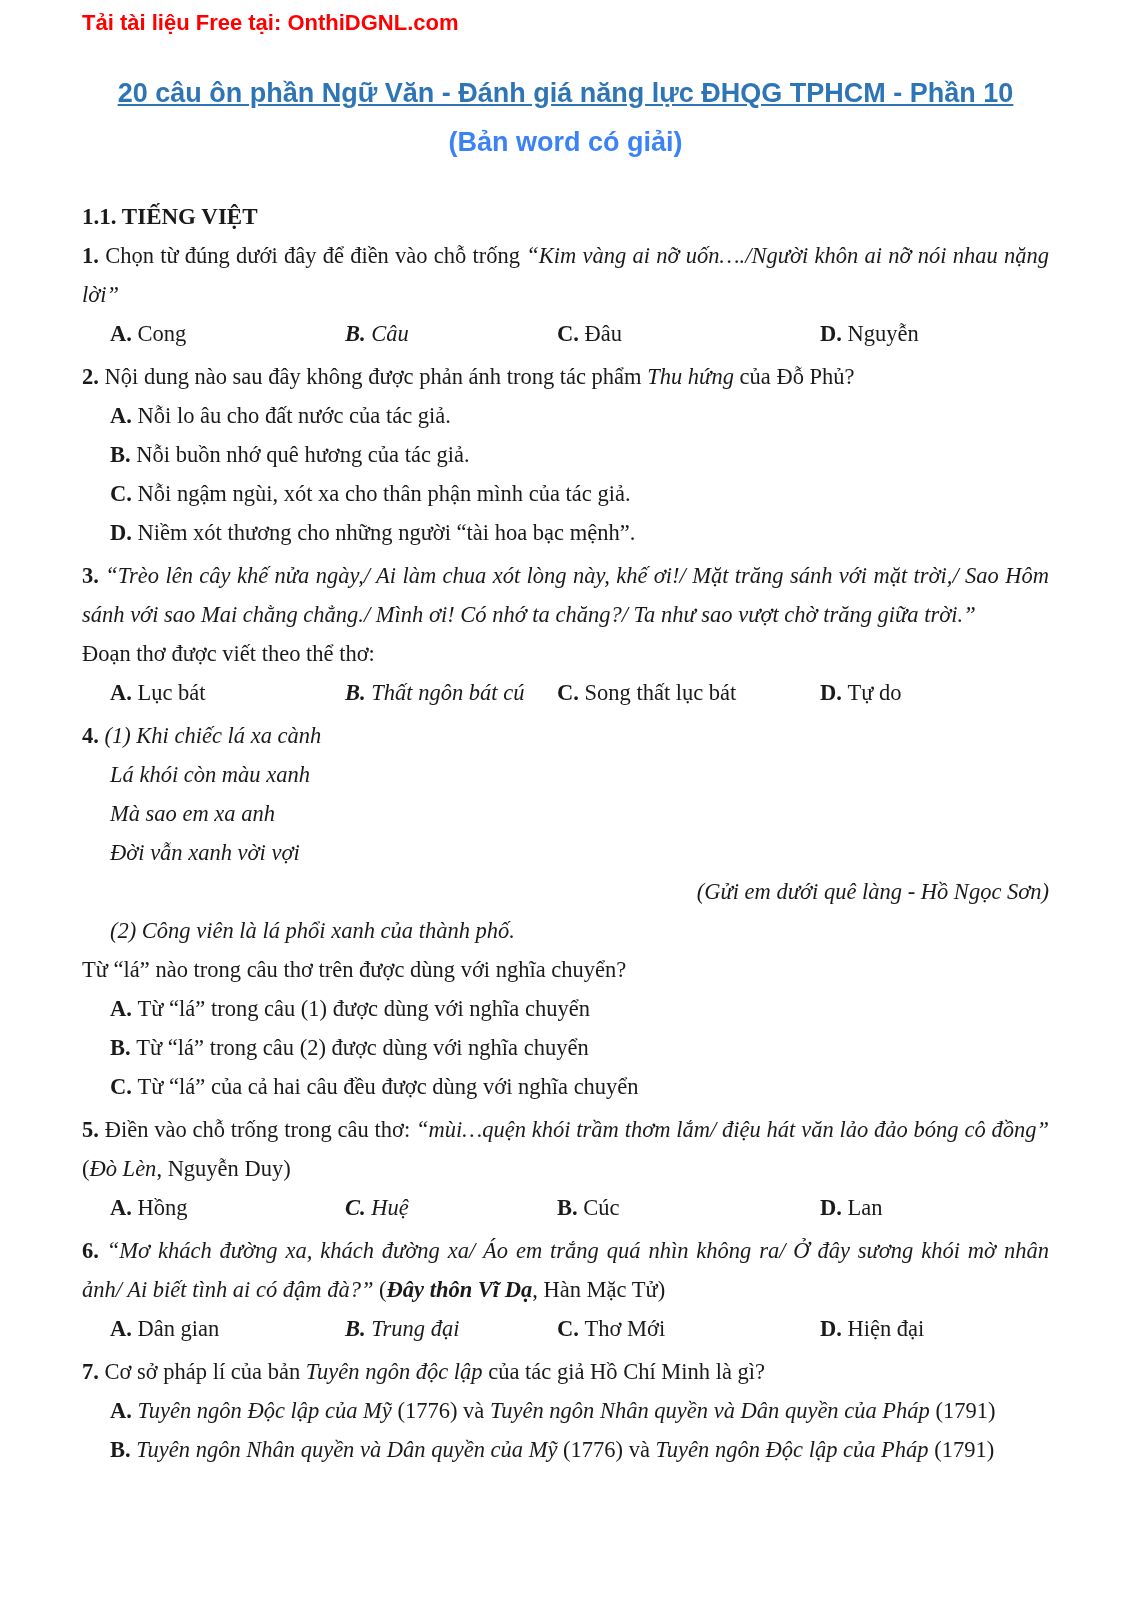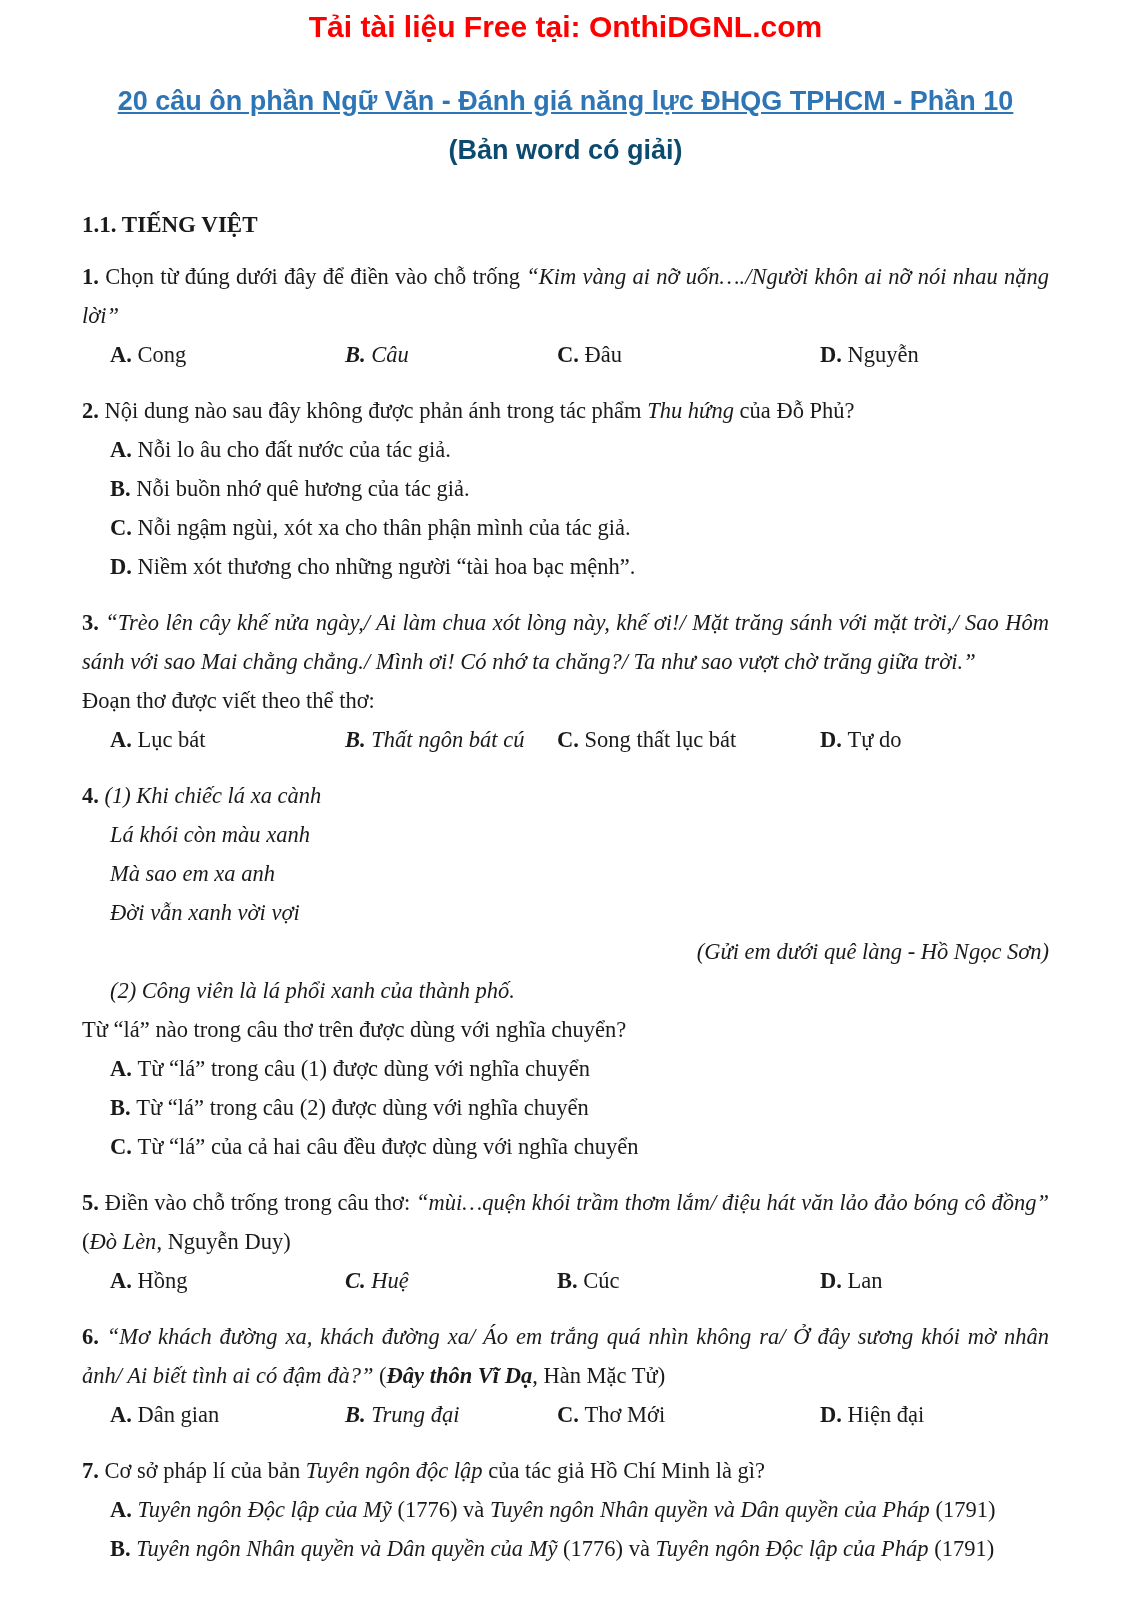--- a/index.html
+++ b/index.html
@@ -13,55 +13,54 @@
     height: 1600px;
     box-sizing: border-box;
     padding: 8px 82px 0 82px;
     background: #ffffff;
     font-family: "Liberation Serif", "DejaVu Serif", serif;
     font-size: 22.5px;
     color: #1a1a1a;
     overflow: hidden;
   }
   .header-notice {
-    text-align: center;
     font-family: "Liberation Sans", "DejaVu Sans", sans-serif;
     font-weight: bold;
-    font-size: 30px;
+    font-size: 22px;
     color: #ff0000;
     margin-top: 2px;
   }
   .doc-title-1 {
     text-align: center;
     font-family: "Liberation Sans", "DejaVu Sans", sans-serif;
     font-weight: bold;
     font-size: 27px;
     color: #2e75b6;
     margin-top: 42px;
     text-decoration: underline;
   }
   .doc-title-2 {
     text-align: center;
     font-family: "Liberation Sans", "DejaVu Sans", sans-serif;
     font-weight: bold;
     font-size: 27px;
-    color: #0c4a6e;
+    color: #3b82f6;
     margin-top: 18px;
   }
   .section-heading {
     font-weight: bold;
     font-size: 23px;
     margin-top: 44px;
     line-height: 30px;
   }
   .questions {
     margin-top: 4px;
   }
   .question {
-    margin: 17px 0 3px 0;
+    margin: 4px 0 3px 0;
   }
   .para {
     margin: 0;
     line-height: 39px;
     text-align: justify;
   }
   .para.indent {
     padding-left: 28px;
     text-align: left;
   }

